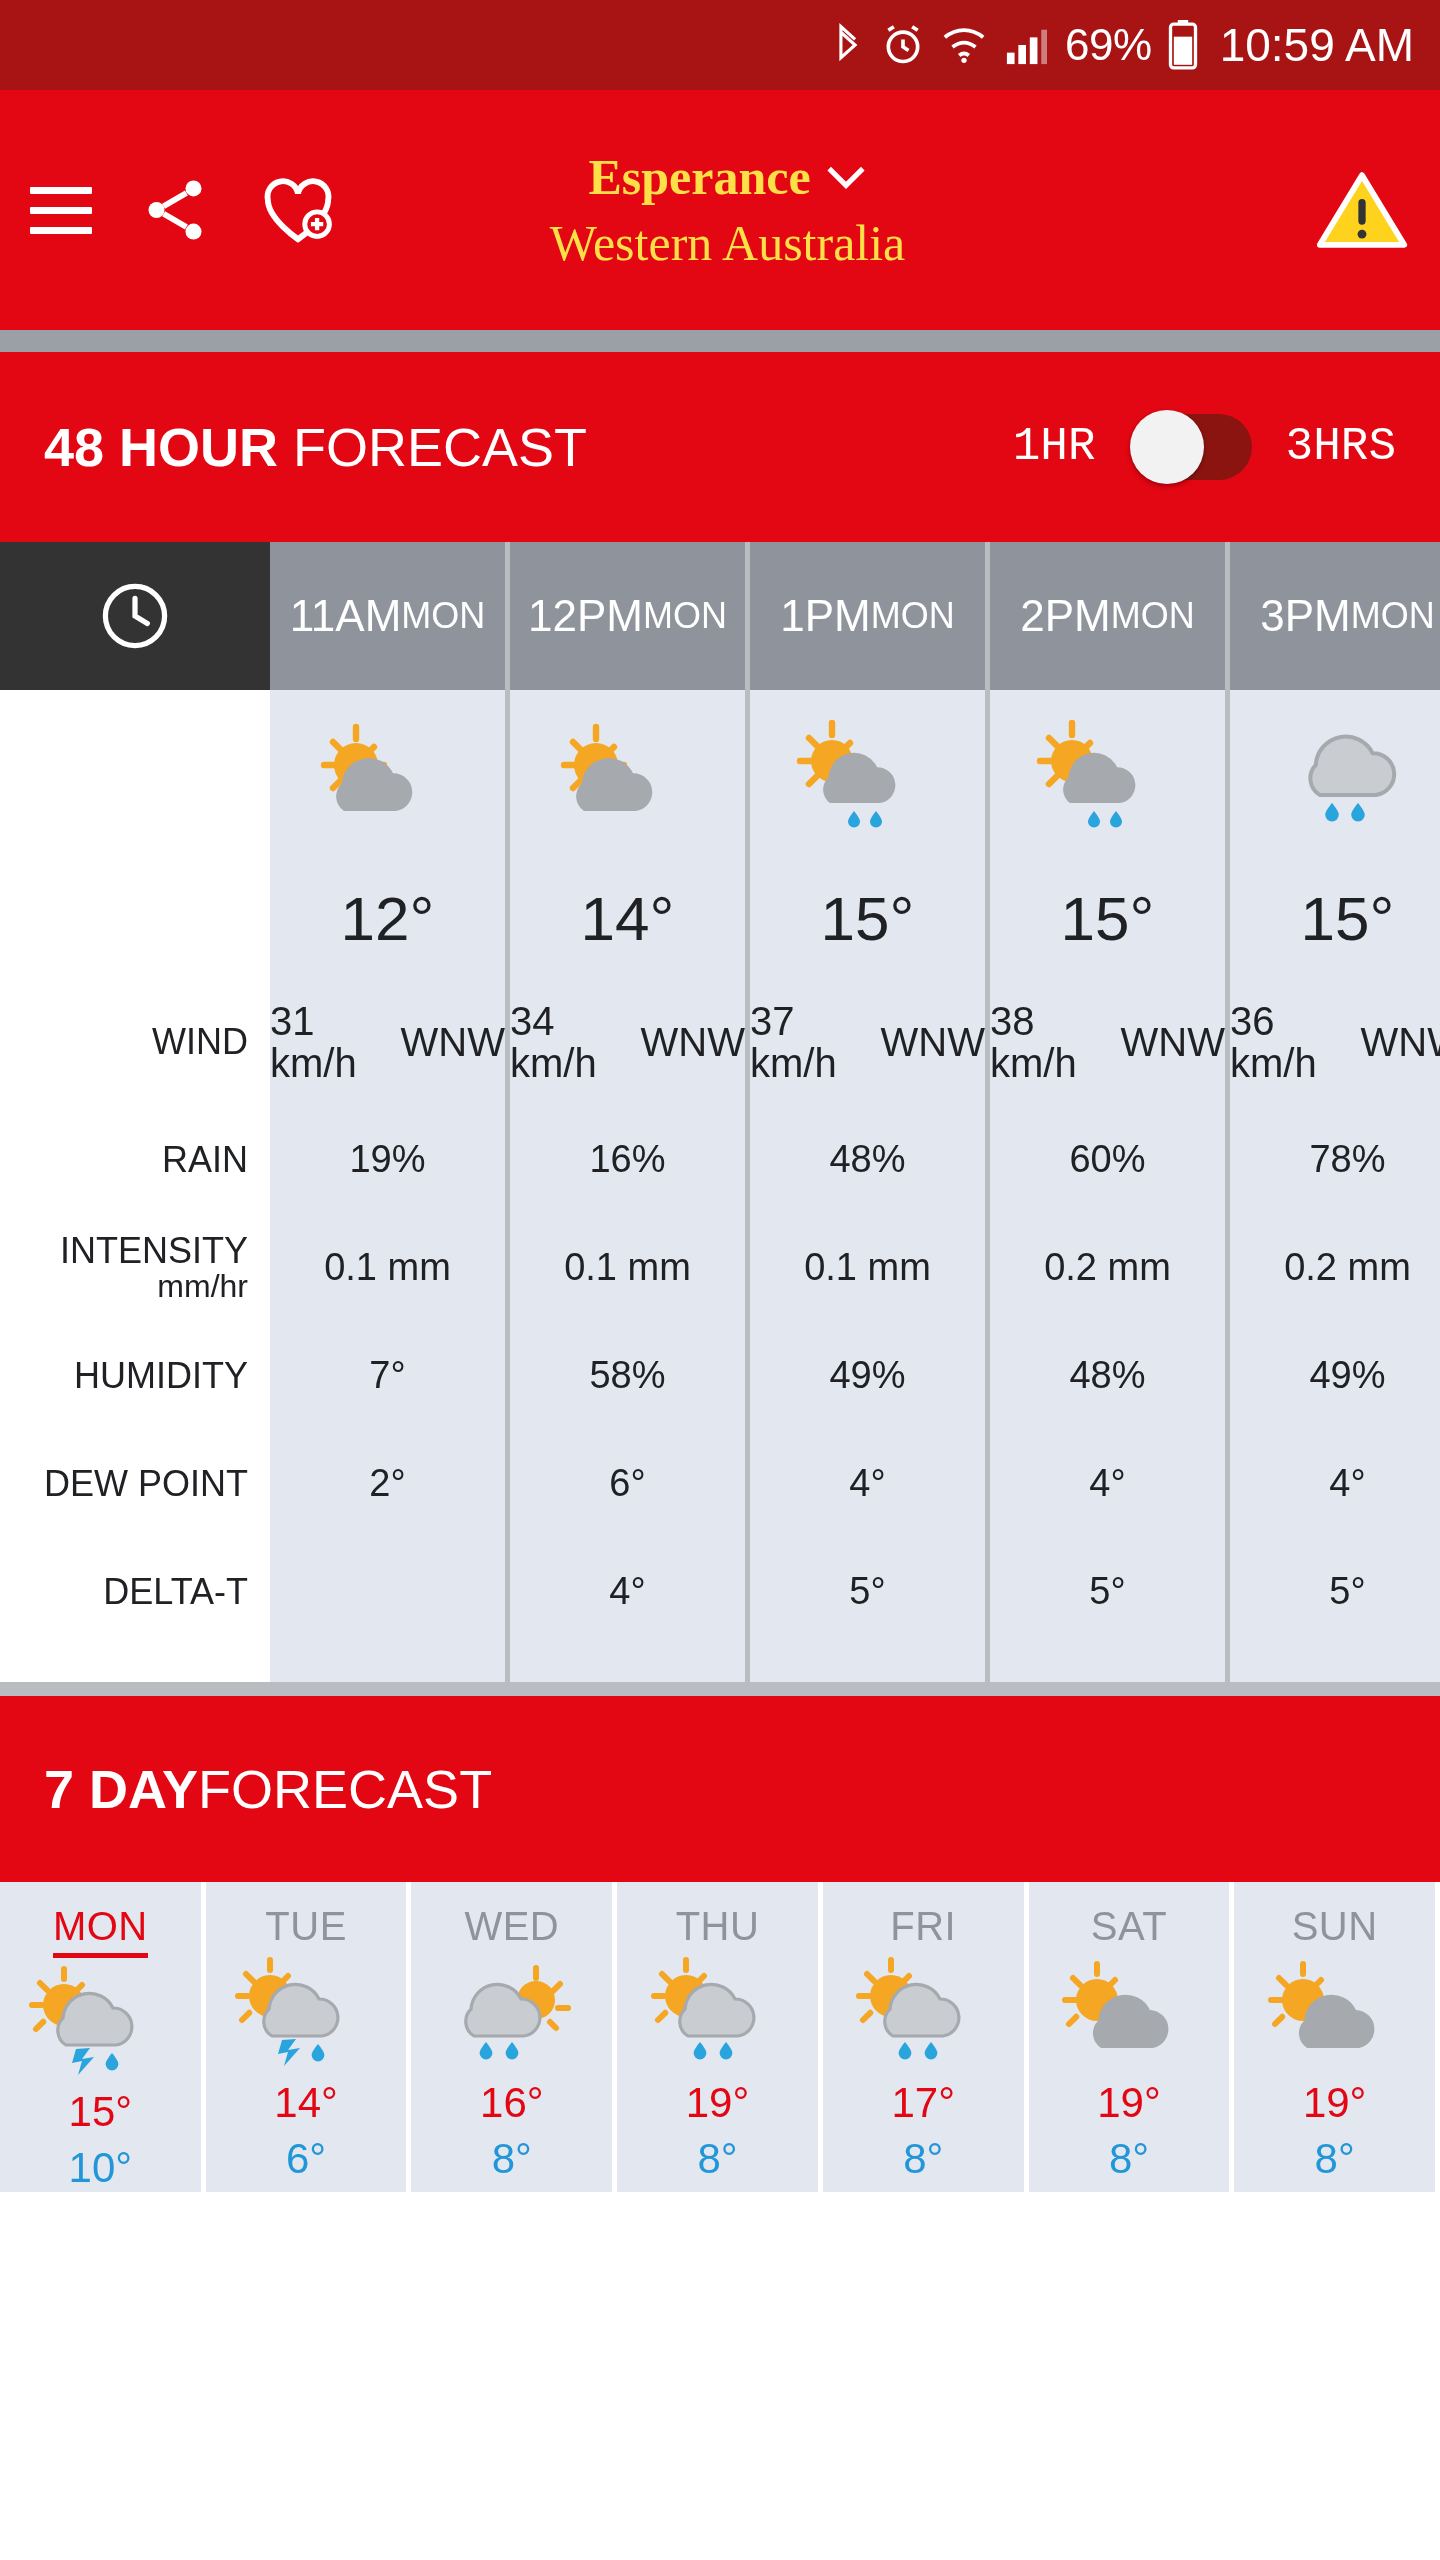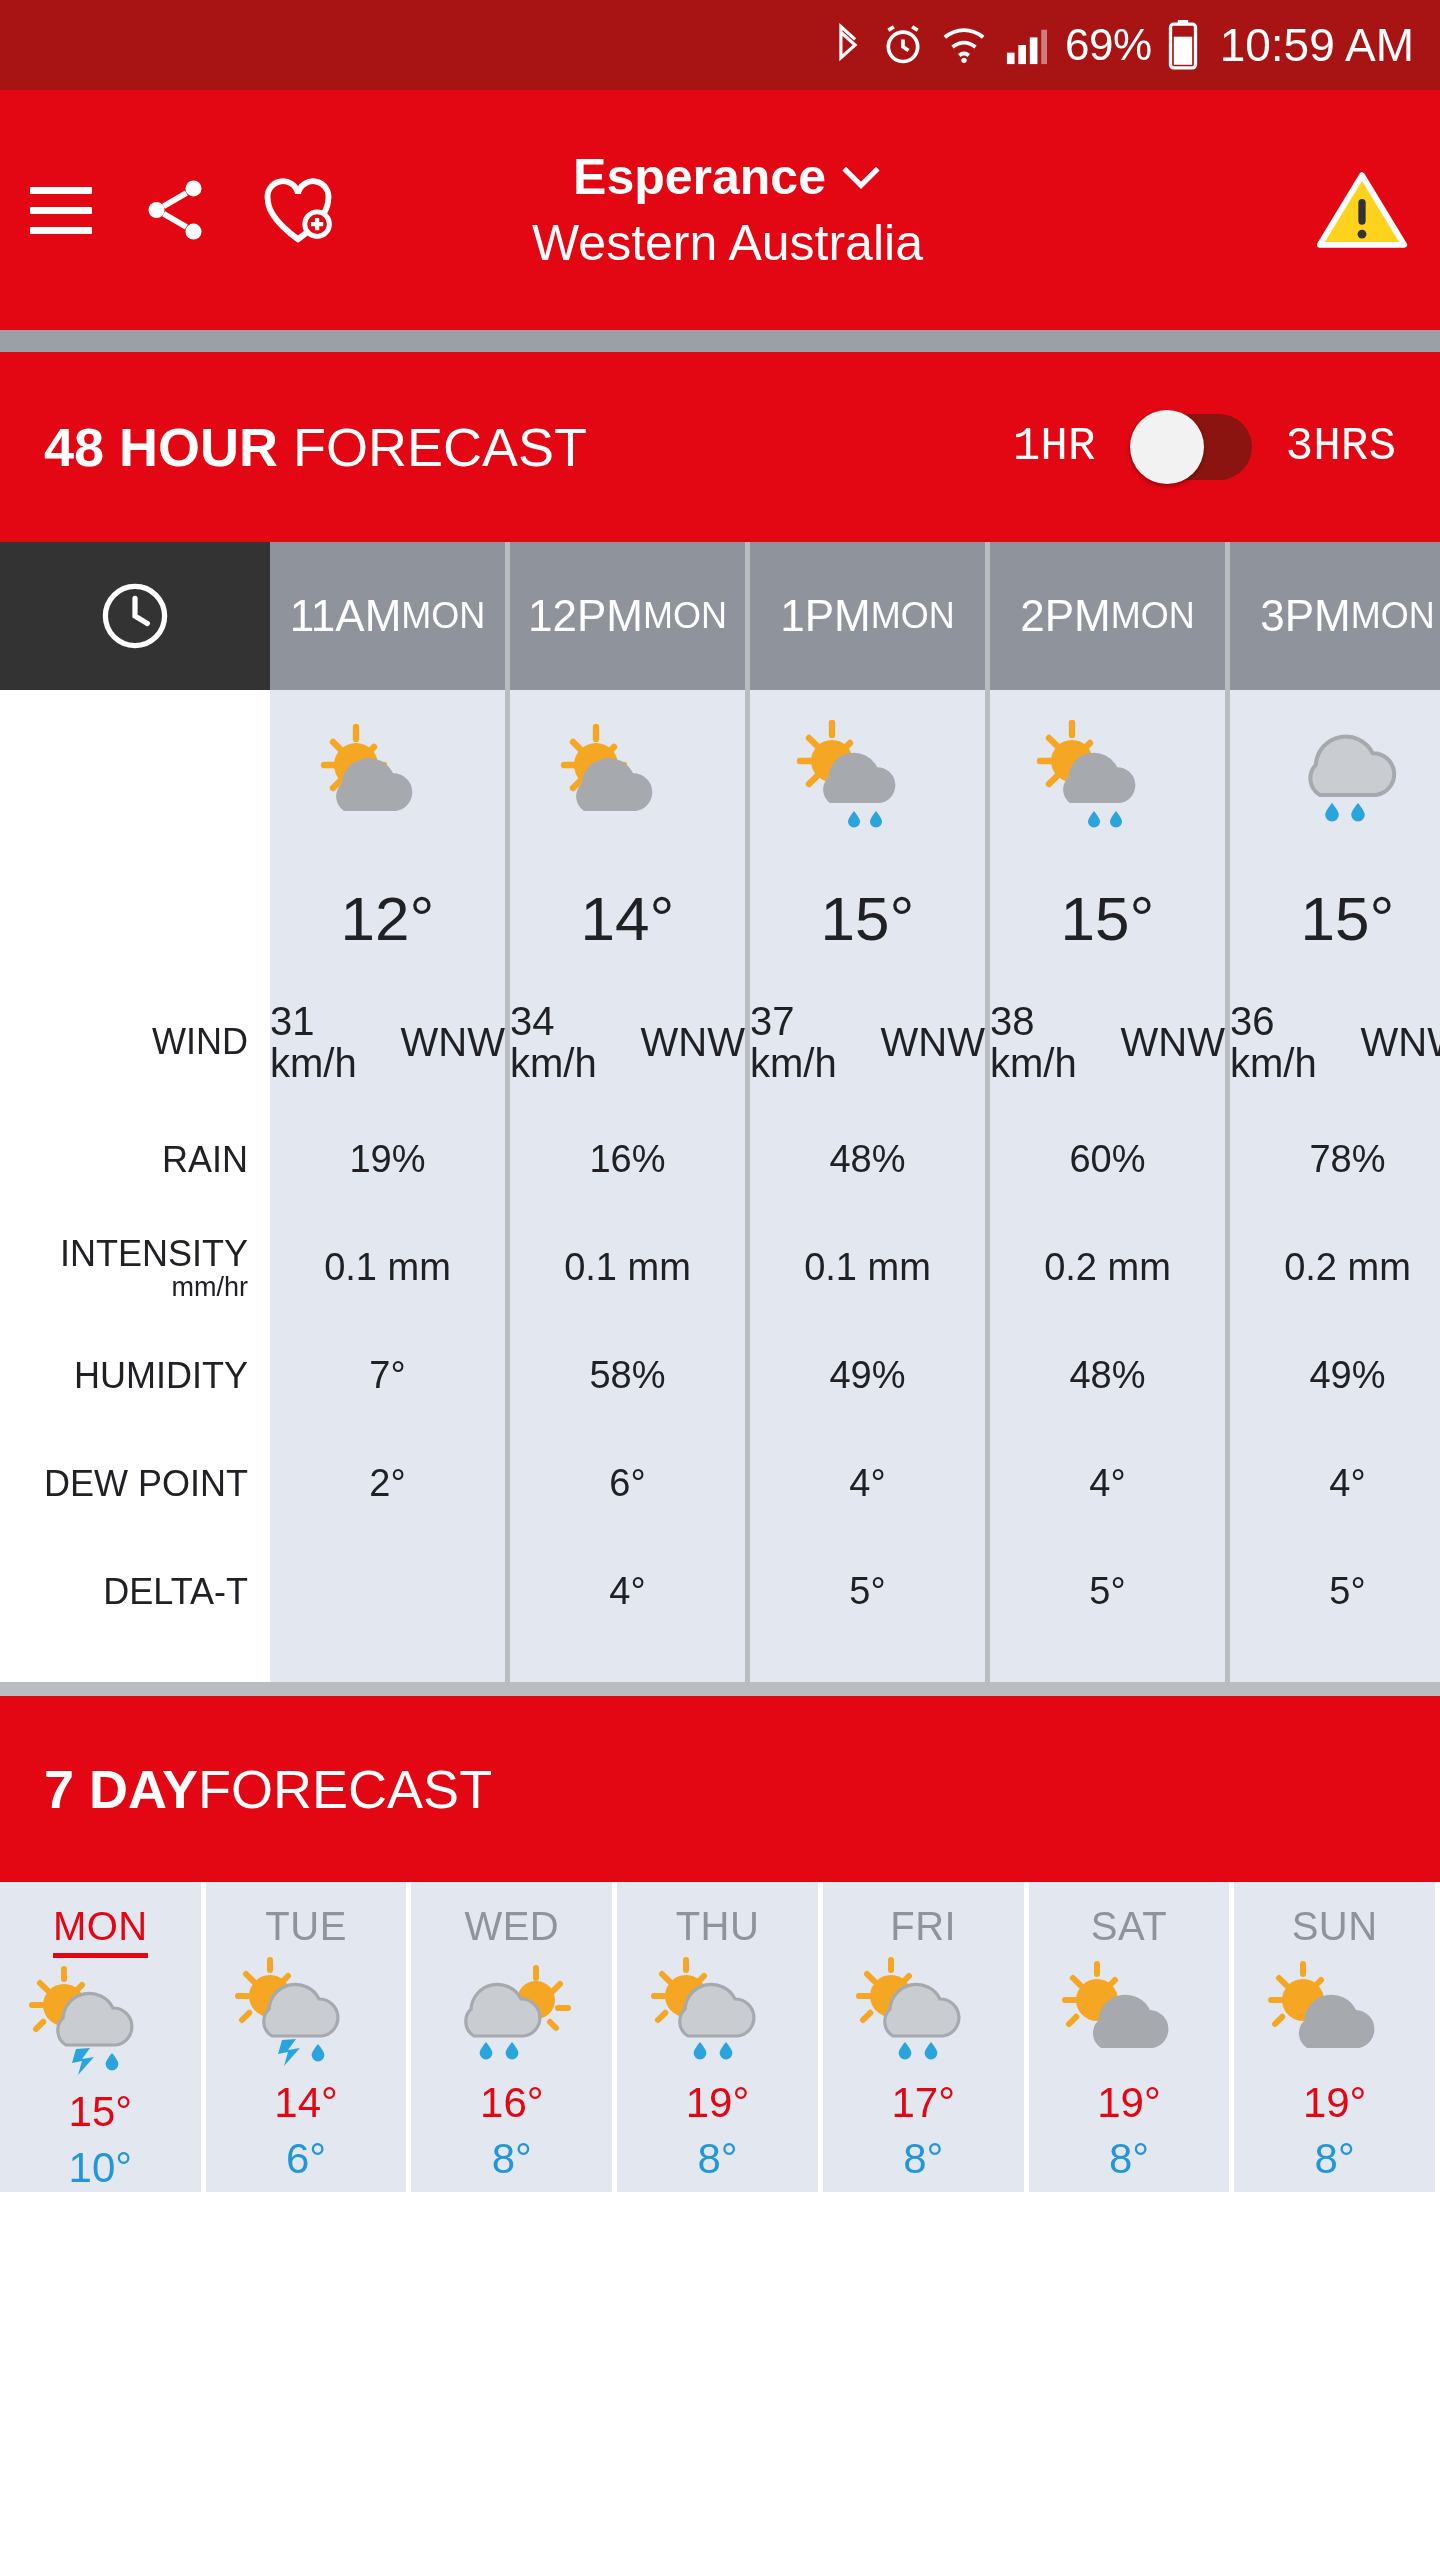--- a/index.html
+++ b/index.html
@@ -45,22 +45,23 @@
     display: flex;
     align-items: center;
     gap: 46px;
   }
   .hamburger { width: 62px; display: flex; flex-direction: column; gap: 13px; }
   .hamburger span { display: block; height: 7px; background: #fff; border-radius: 1px; }
   .title-wrap {
     position: absolute;
     left: 15px; right: 0;
     text-align: center;
-    color: #ffffff;
+    color: #fde047;
     pointer-events: none;
+    font-family: Liberation Serif, serif;
   }
   .title-line1 {
     font-size: 50px;
     font-weight: bold;
     display: inline-flex;
     align-items: center;
     gap: 14px;
     pointer-events: auto;
   }
   .title-line2 {
@@ -128,21 +129,21 @@
     text-align: right;
     padding-right: 22px;
     font-size: 36px;
     color: #202124;
     display: flex;
     flex-direction: column;
     justify-content: center;
     align-items: flex-end;
     line-height: 1.05;
   }
-  .rowlabel .sub { font-size: 27px; }
+  .rowlabel .sub { font-size: 32px; }
 
   .cols { display: flex; flex: 1 1 auto; }
   .hcol {
     width: 240px;
     flex: 0 0 240px;
     border-right: 5px solid #b9bcc0;
     background: #e3e7ef;
   }
   .hcol .head {
     height: 148px;

